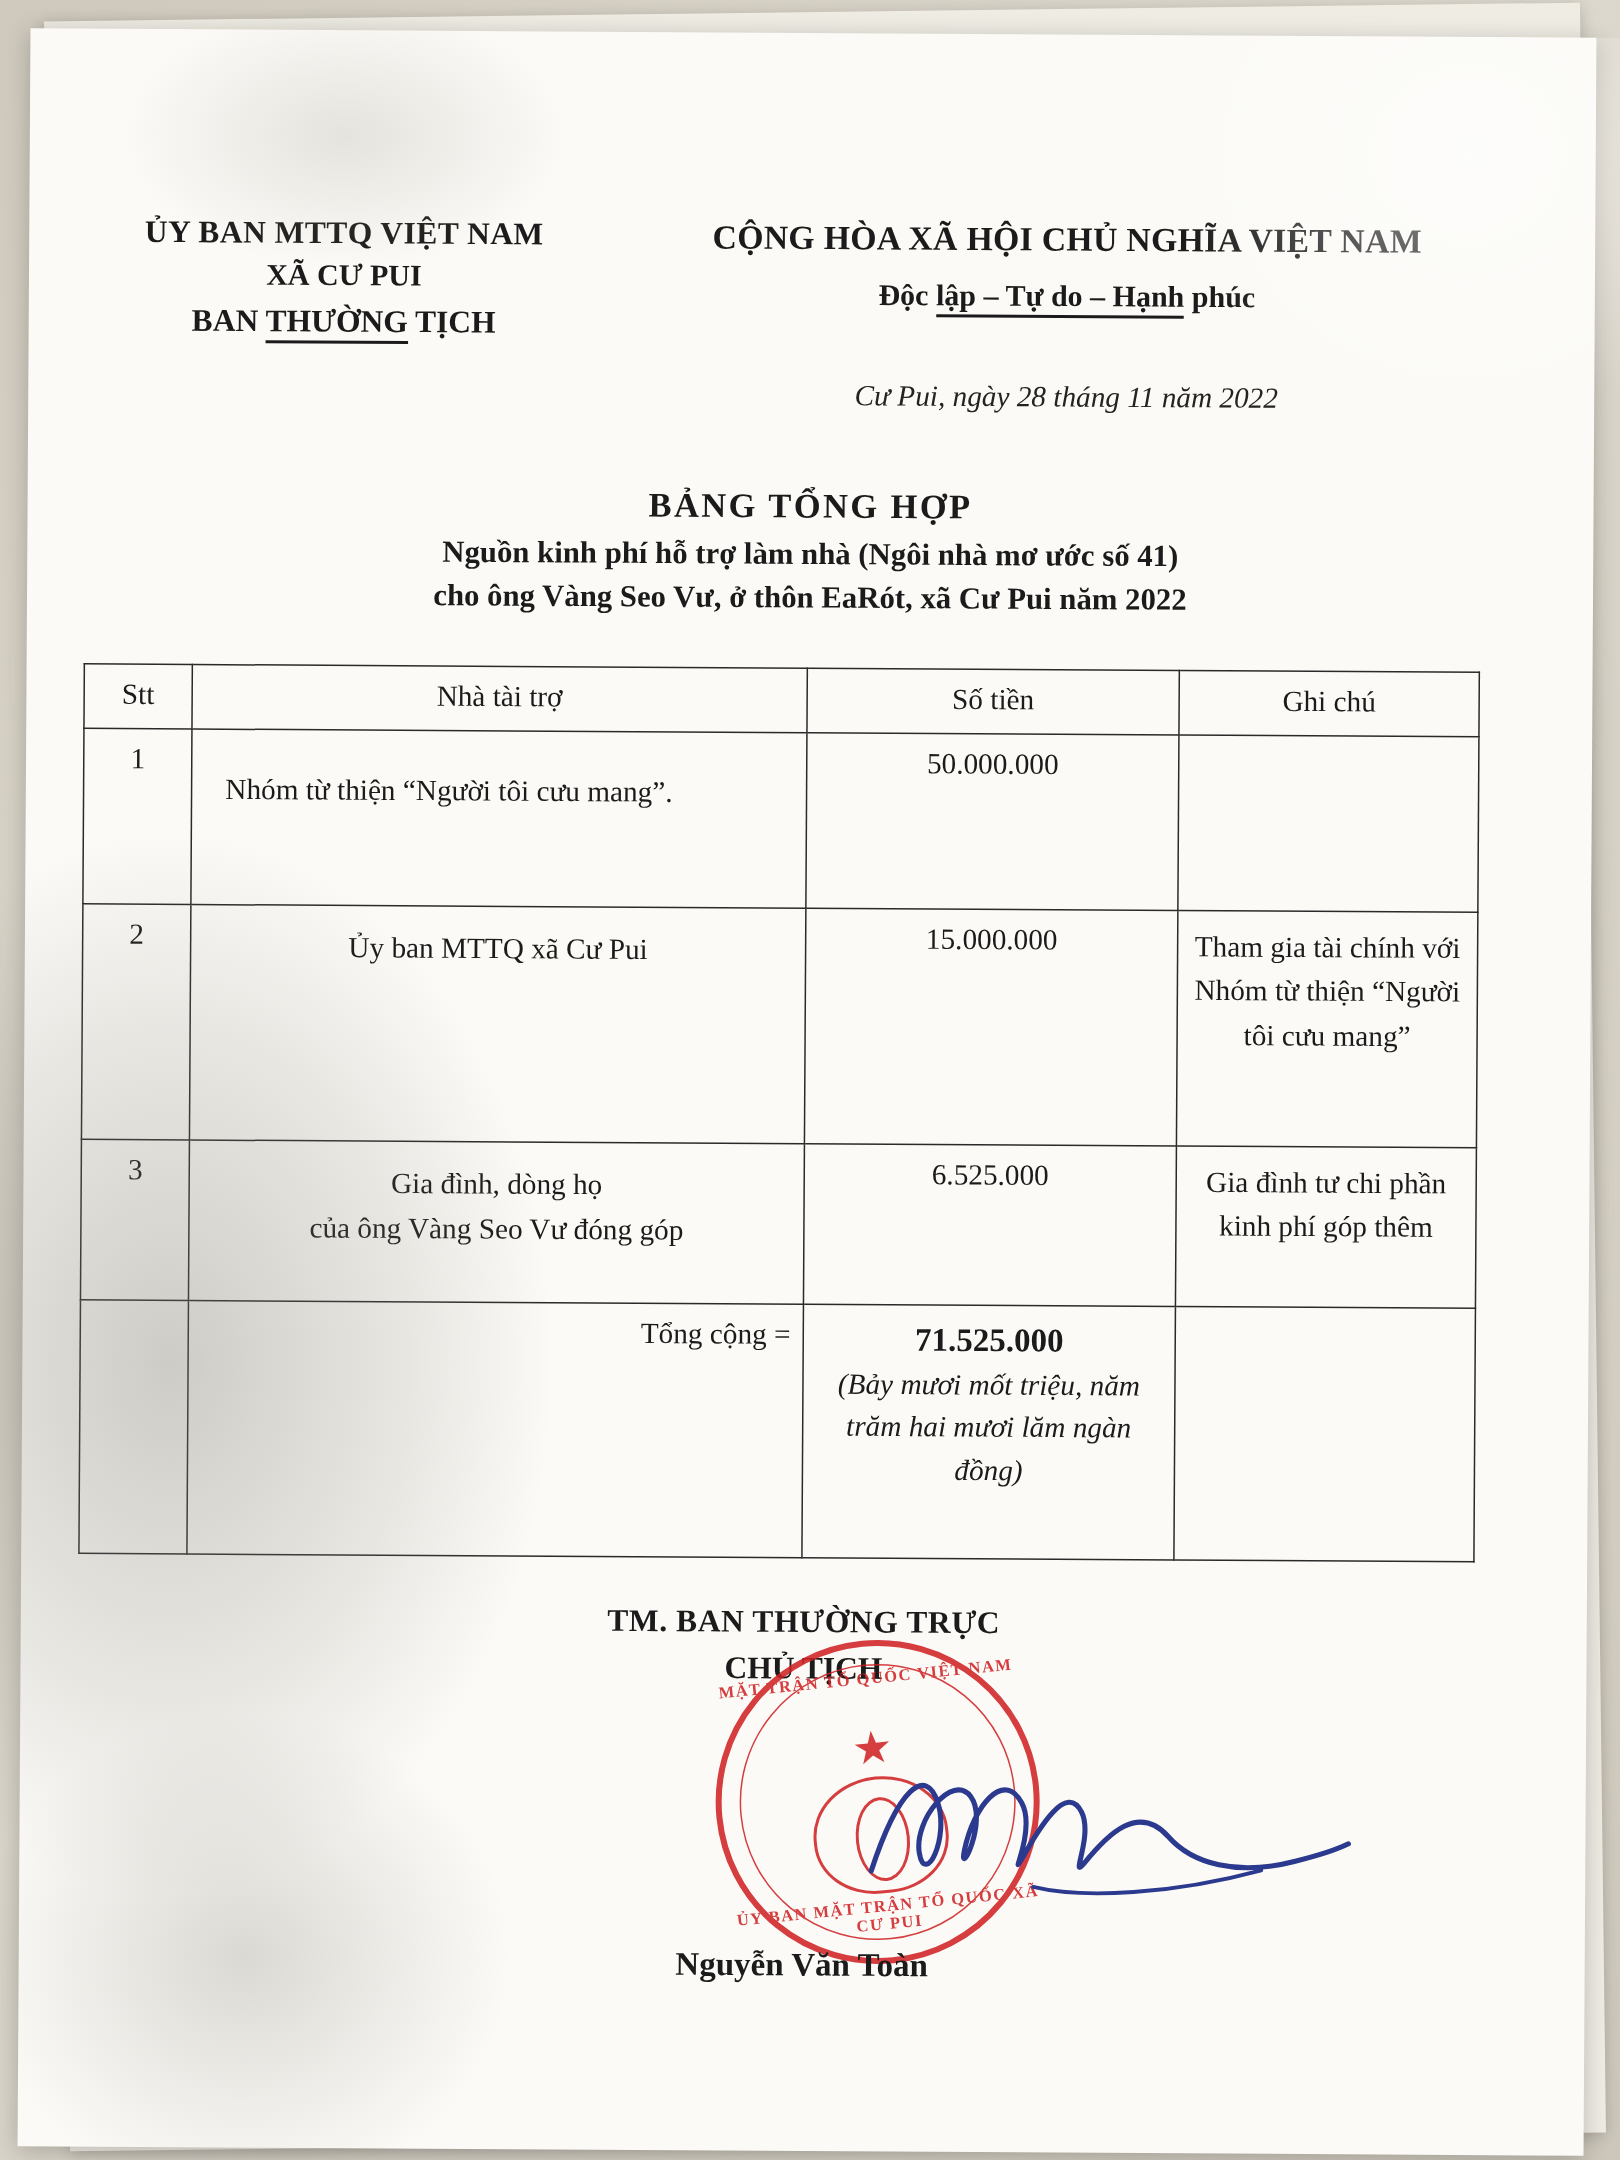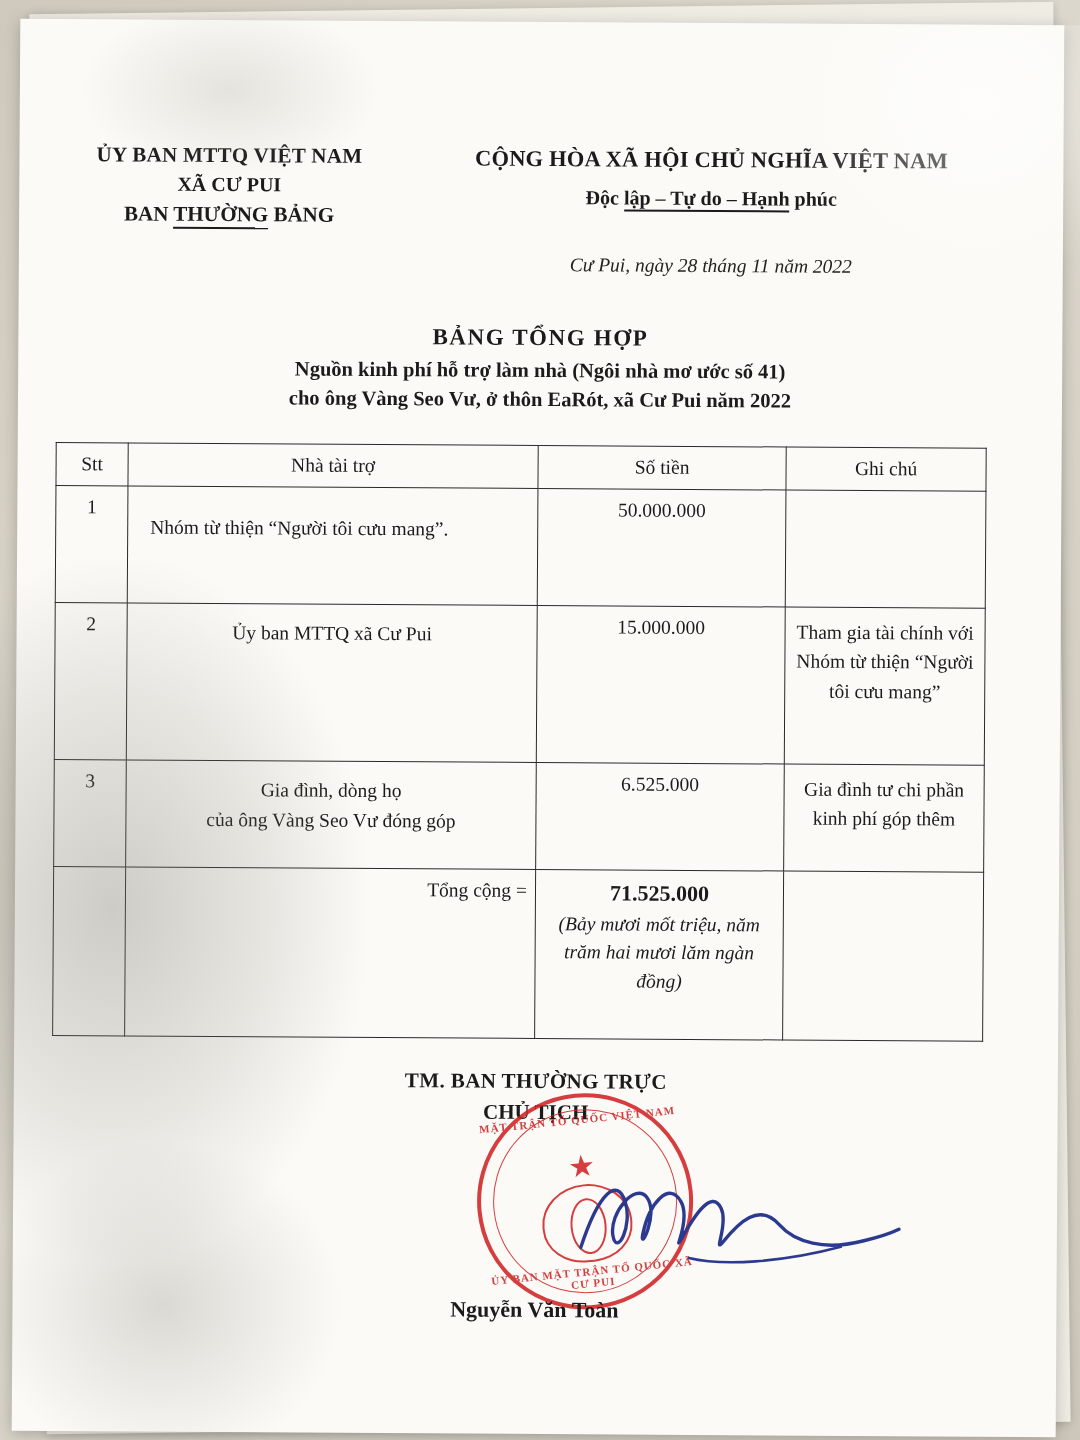--- a/index.html
+++ b/index.html
@@ -329,21 +329,21 @@
   <div id="sheet-back"></div>
 
   <div id="paper">
     <div id="content">
 
       <div class="header">
         <div class="header-left">
           <div class="org-line1">ỦY BAN MTTQ VIỆT NAM</div>
           <div class="org-line2">XÃ CƯ PUI</div>
           <div class="org-line3">
-            <span>BAN </span><span class="ul">THƯỜNG</span><span> BẢNG</span>
+            <span>BAN </span><span class="ul">THƯỜNG</span><span> TỊCH</span>
           </div>
         </div>
         <div class="header-right">
           <div class="nation-line1">CỘNG HÒA XÃ HỘI CHỦ NGHĨA VIỆT NAM</div>
           <div class="nation-line2">
             <span>Độc </span><span class="ul">lập – Tự do – Hạnh</span><span> phúc</span>
           </div>
           <div class="datestamp">Cư Pui, ngày 28 tháng 11 năm 2022</div>
         </div>
       </div>

